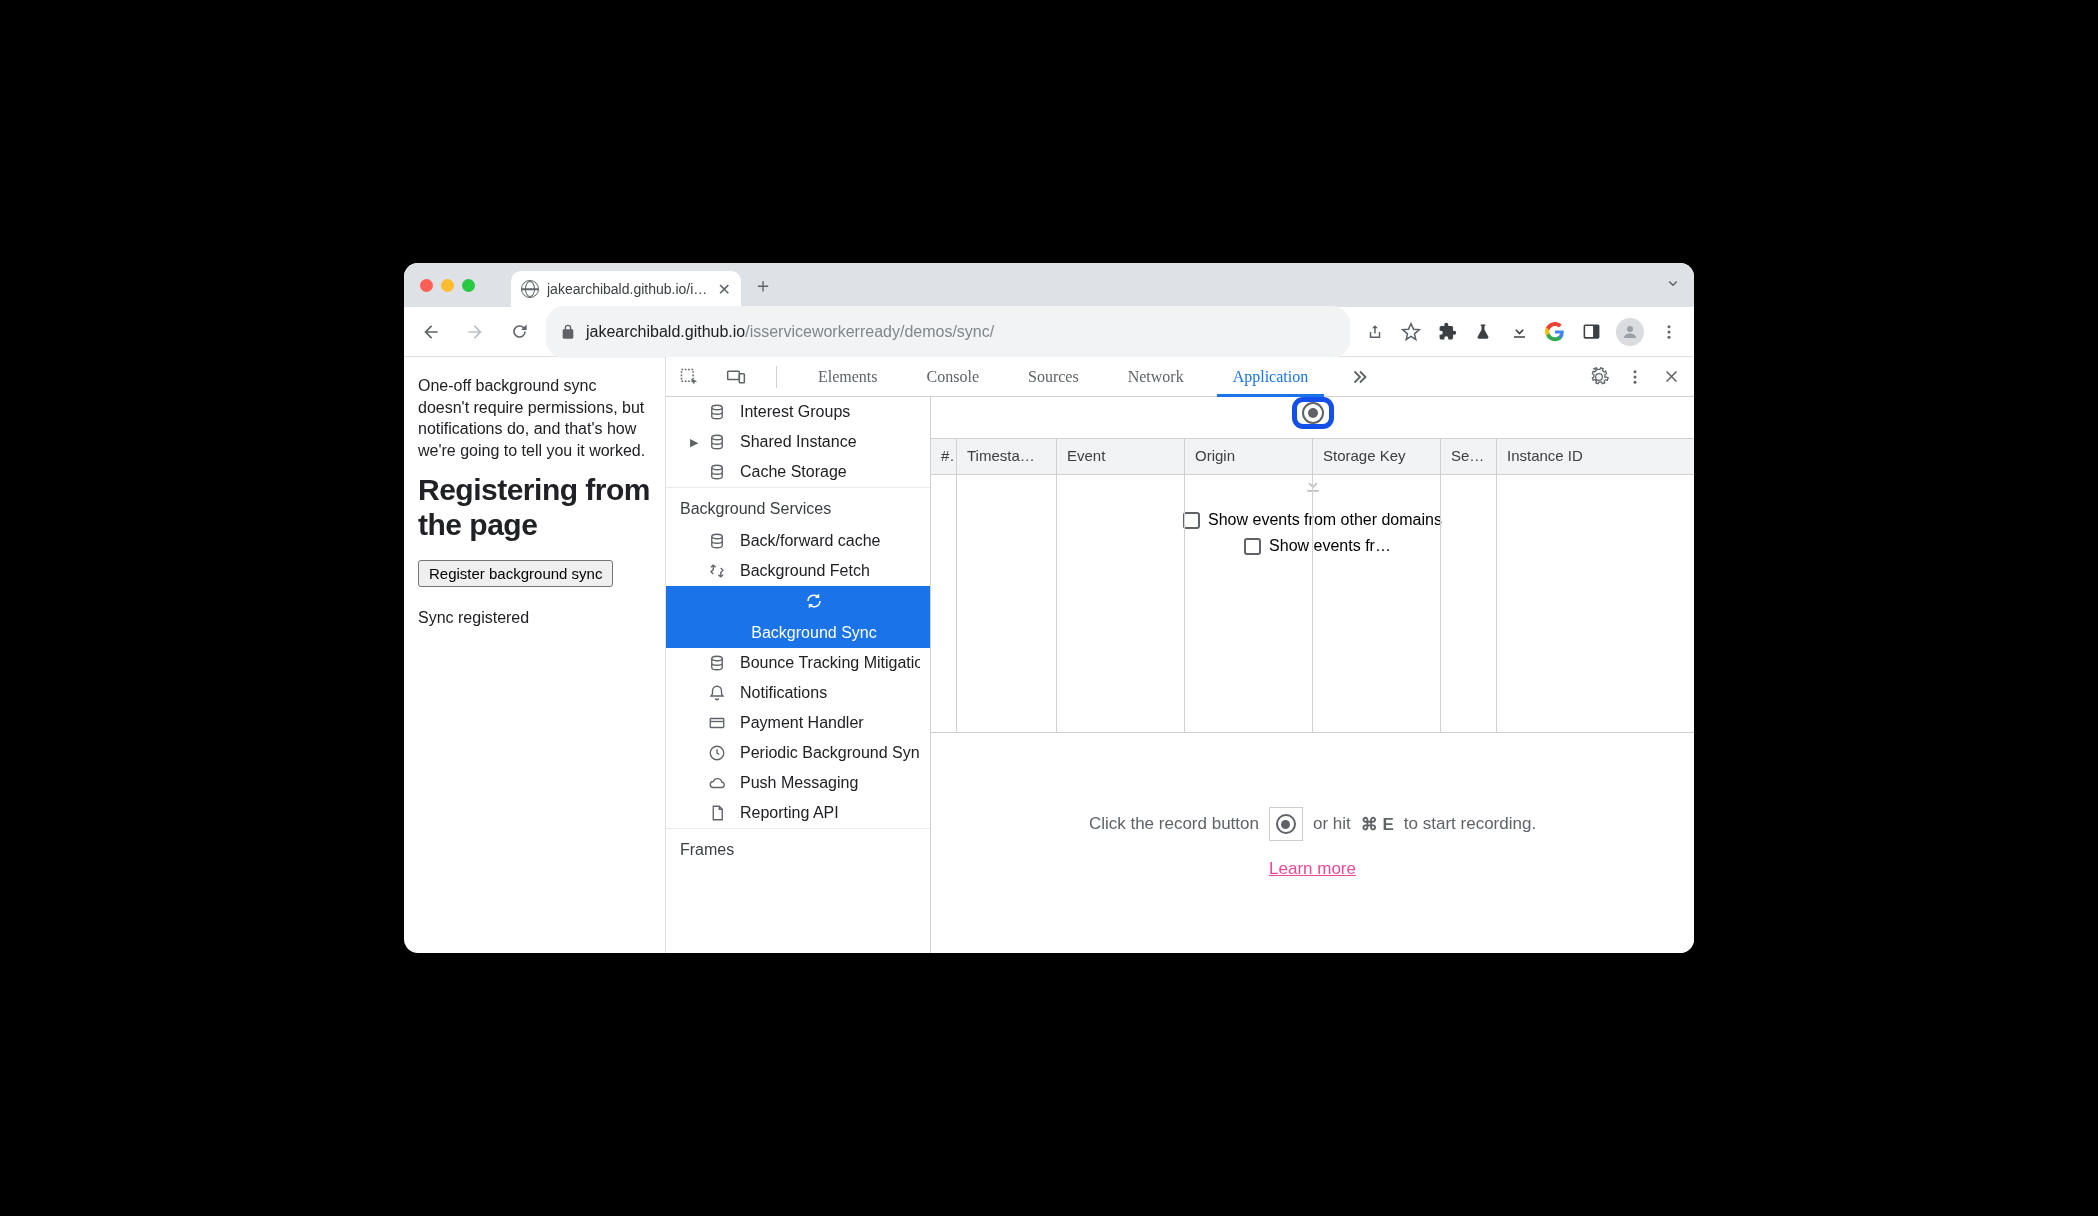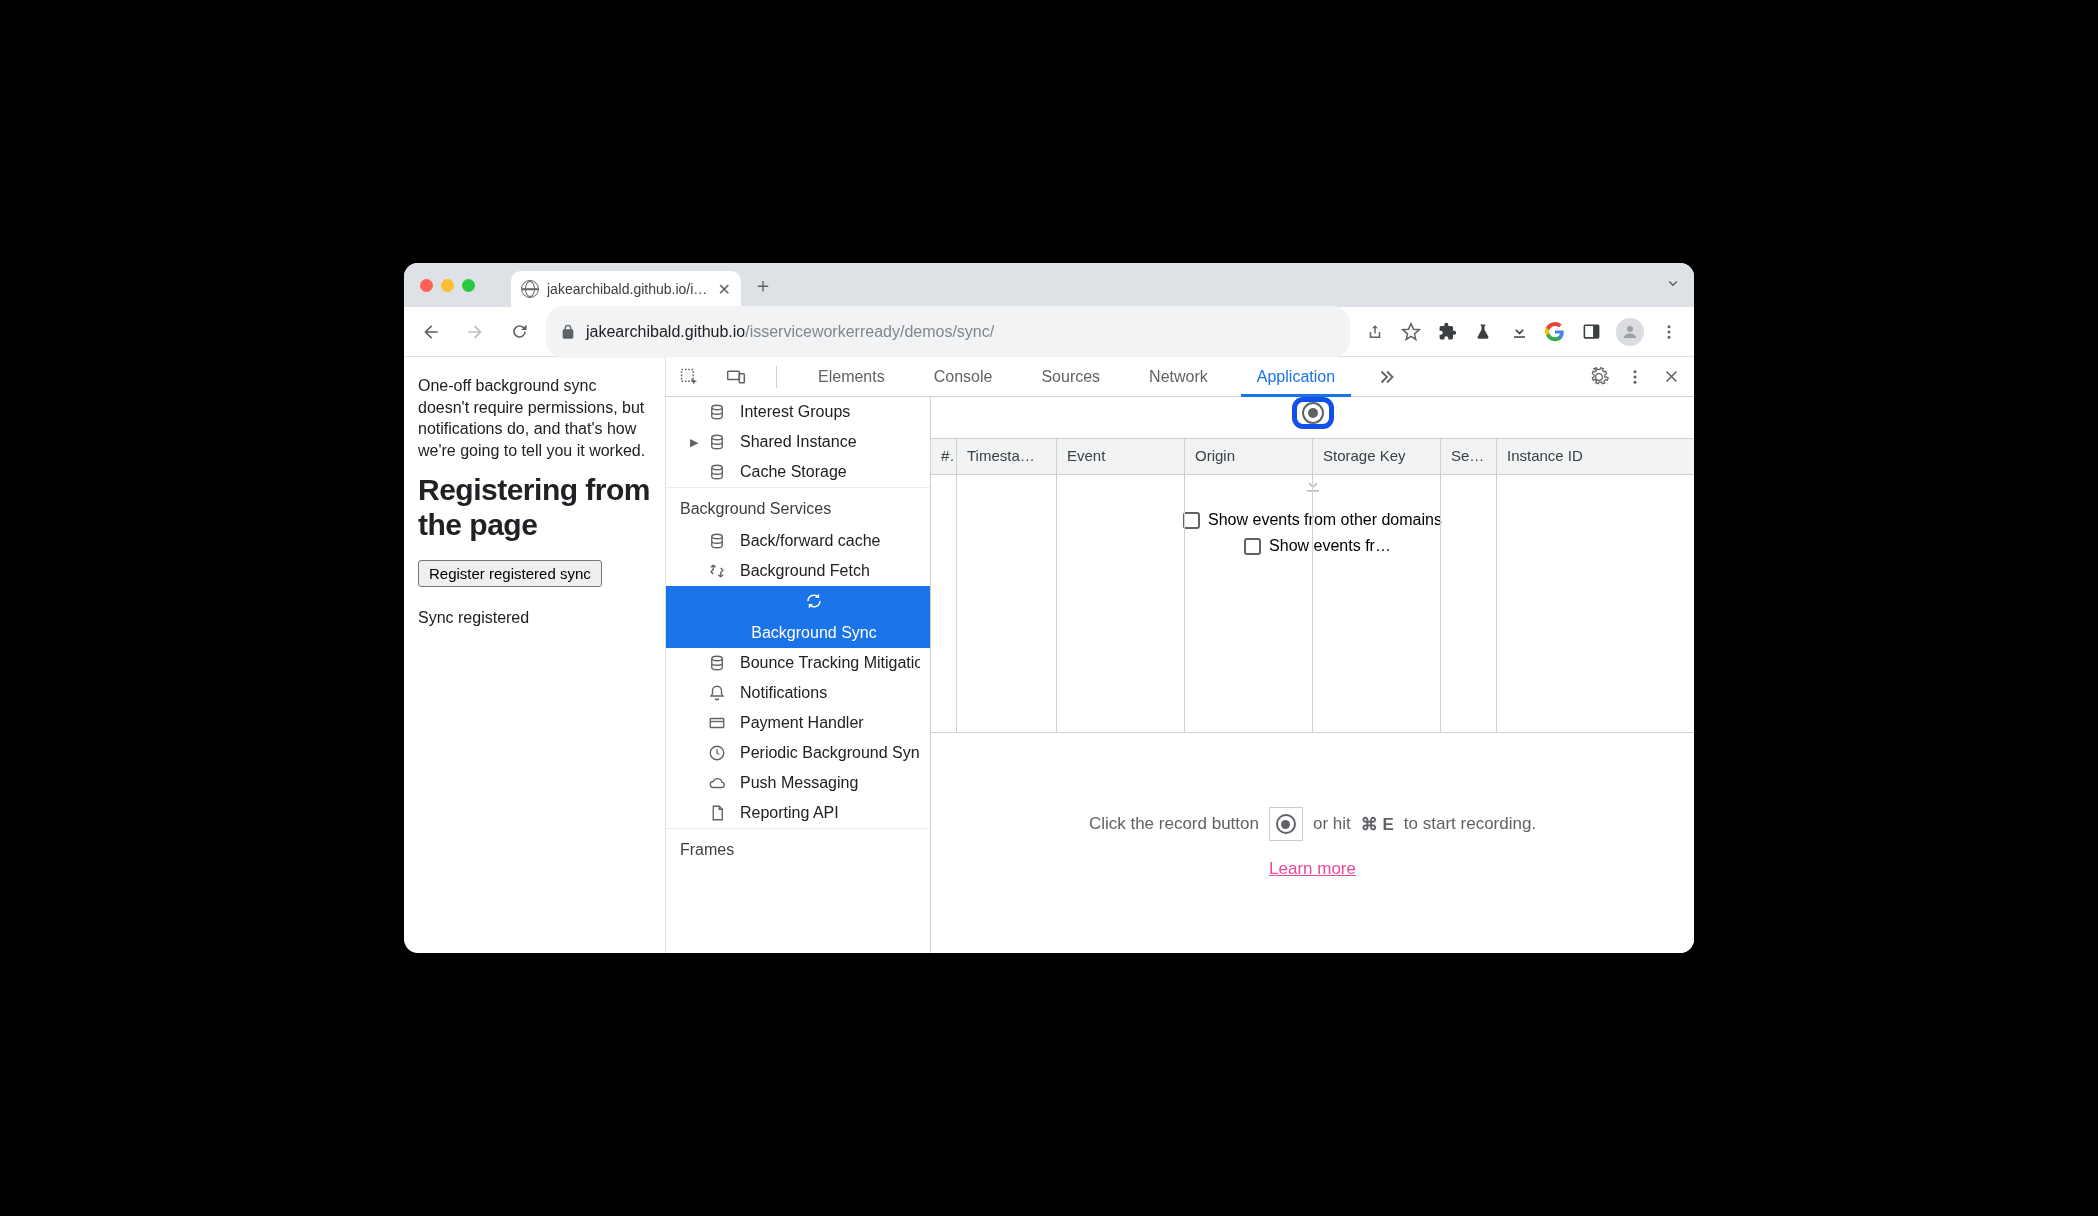--- a/index.html
+++ b/index.html
@@ -103,20 +103,21 @@
   .page-status { margin-top:20px; font-size:16px; }
   
   .devtools { flex:1; display:flex; flex-direction:column; background:#fff; }
   .dt-tabbar {
     height:40px;
     border-bottom:1px solid #d0d0d0;
     display:flex;
     align-items:center;
     gap:17px;
     padding:0 8px;
+    font-family:Liberation Serif, serif;
   }
   .dt-smallicon { width:30px; height:30px; display:flex; align-items:center; justify-content:center; color:#5f6368; }
   .dt-divider { width:1px; height:22px; background:#d0d0d0; margin:0 8px; }
   .dt-tab { padding:0 16px; height:40px; display:flex; align-items:center; font-size:16px; color:#5f6368; }
   .dt-tab.active { color:#1a73e8; border-bottom:3px solid #1a73e8; font-weight:500; padding-top:3px;}
   .dt-tabbar-right { margin-left:auto; display:flex; align-items:center; gap:6px; }
   
   .dt-body { flex:1; display:flex; overflow:hidden; }
   .dt-sidebar {
     width:265px;
@@ -297,21 +298,21 @@
           </svg>
         </div>
     </div>
   </div>
 
   <div class="content-area">
 
     <div class="page-pane">
       <p>One-off background sync doesn't require permissions, but notifications do, and that's how we're going to tell you it worked.</p>
       <h2>Registering from the page</h2>
-      <button class="page-button">Register registered sync</button>
+      <button class="page-button">Register background sync</button>
       <p class="page-status">Sync registered</p>
     </div>
 
     <div class="devtools">
 
       <div class="dt-tabbar">
         <div class="dt-smallicon">
           <svg width="20" height="20" viewBox="0 0 24 24">
               <rect x="3" y="3" width="14" height="14" fill="none" stroke="#5f6368" stroke-width="1.8" stroke-dasharray="2,2"></rect>
               <path d="M14 14l8 3-3 1-1 3z" fill="#5f6368"></path>

